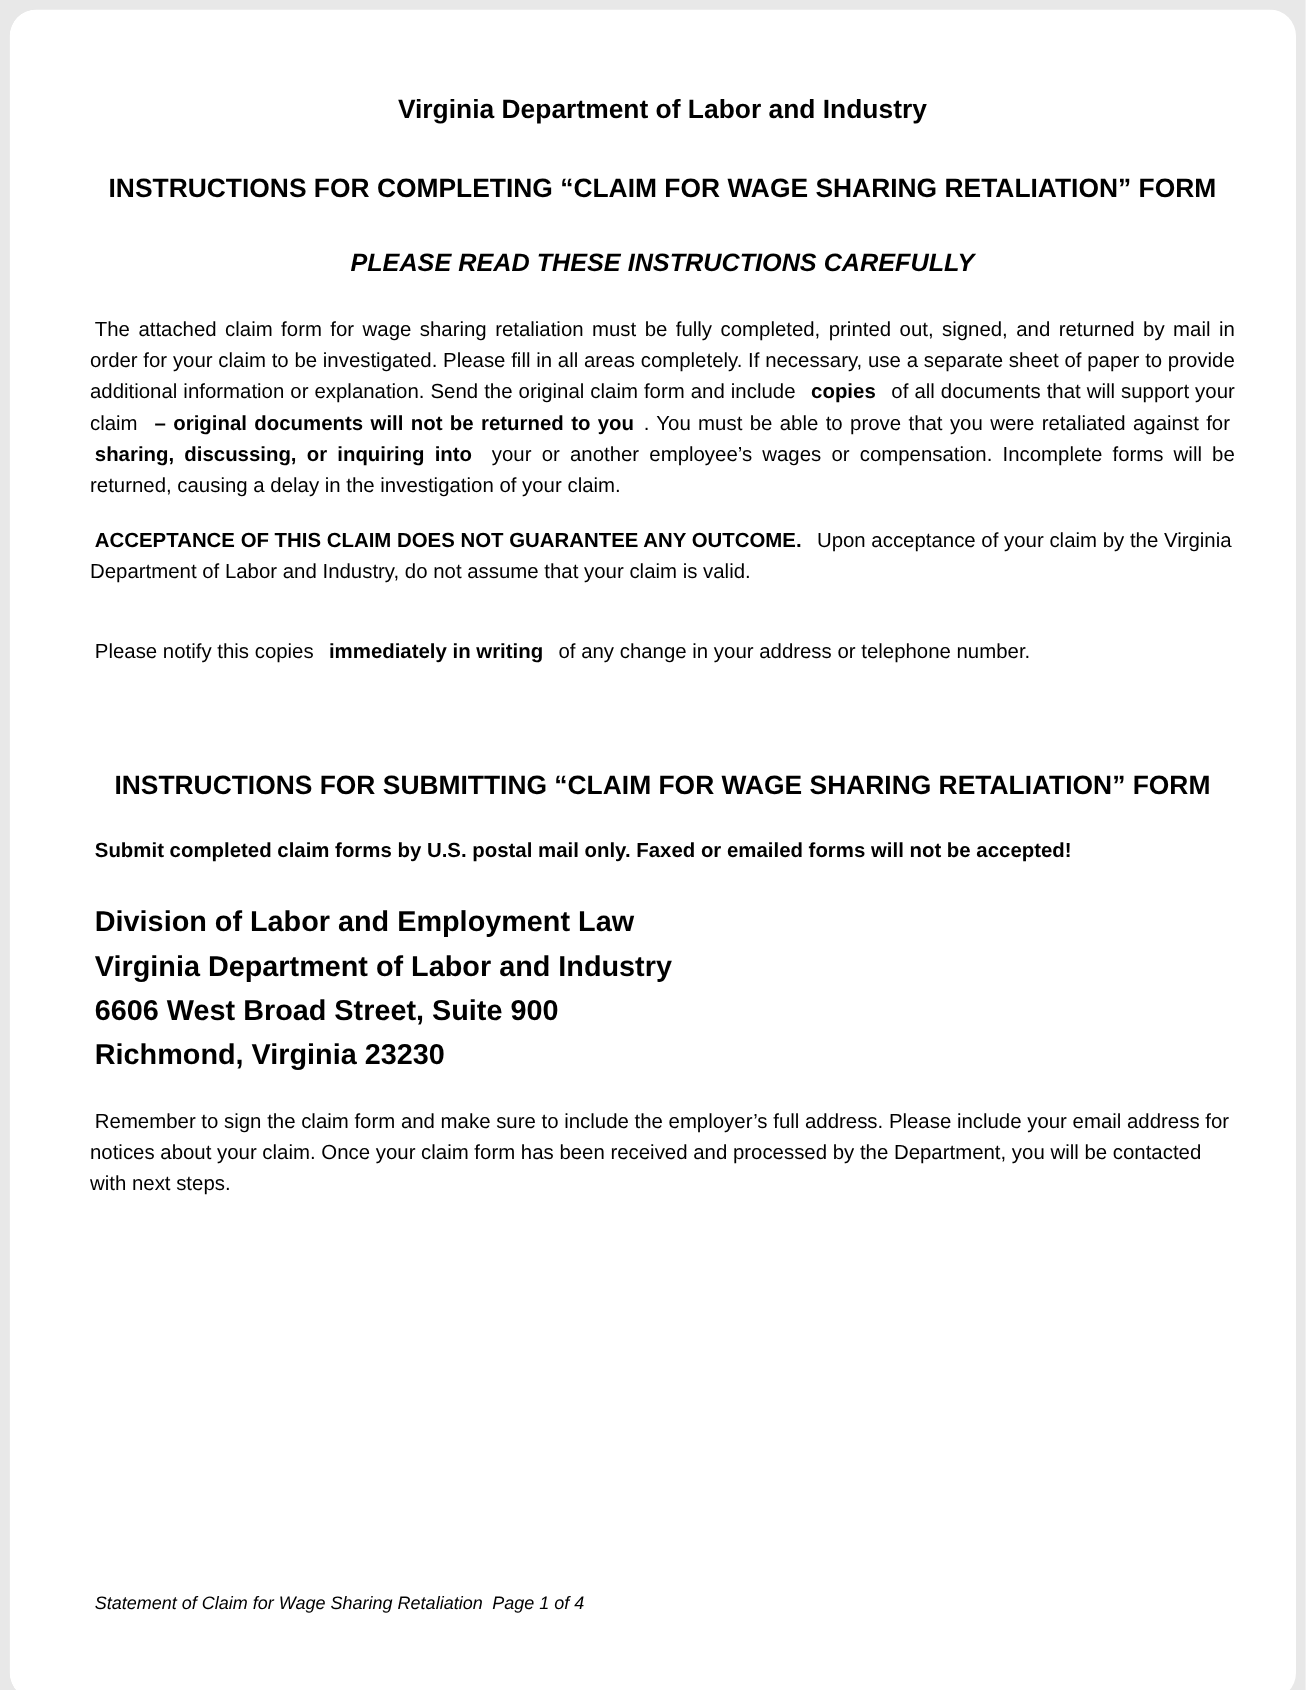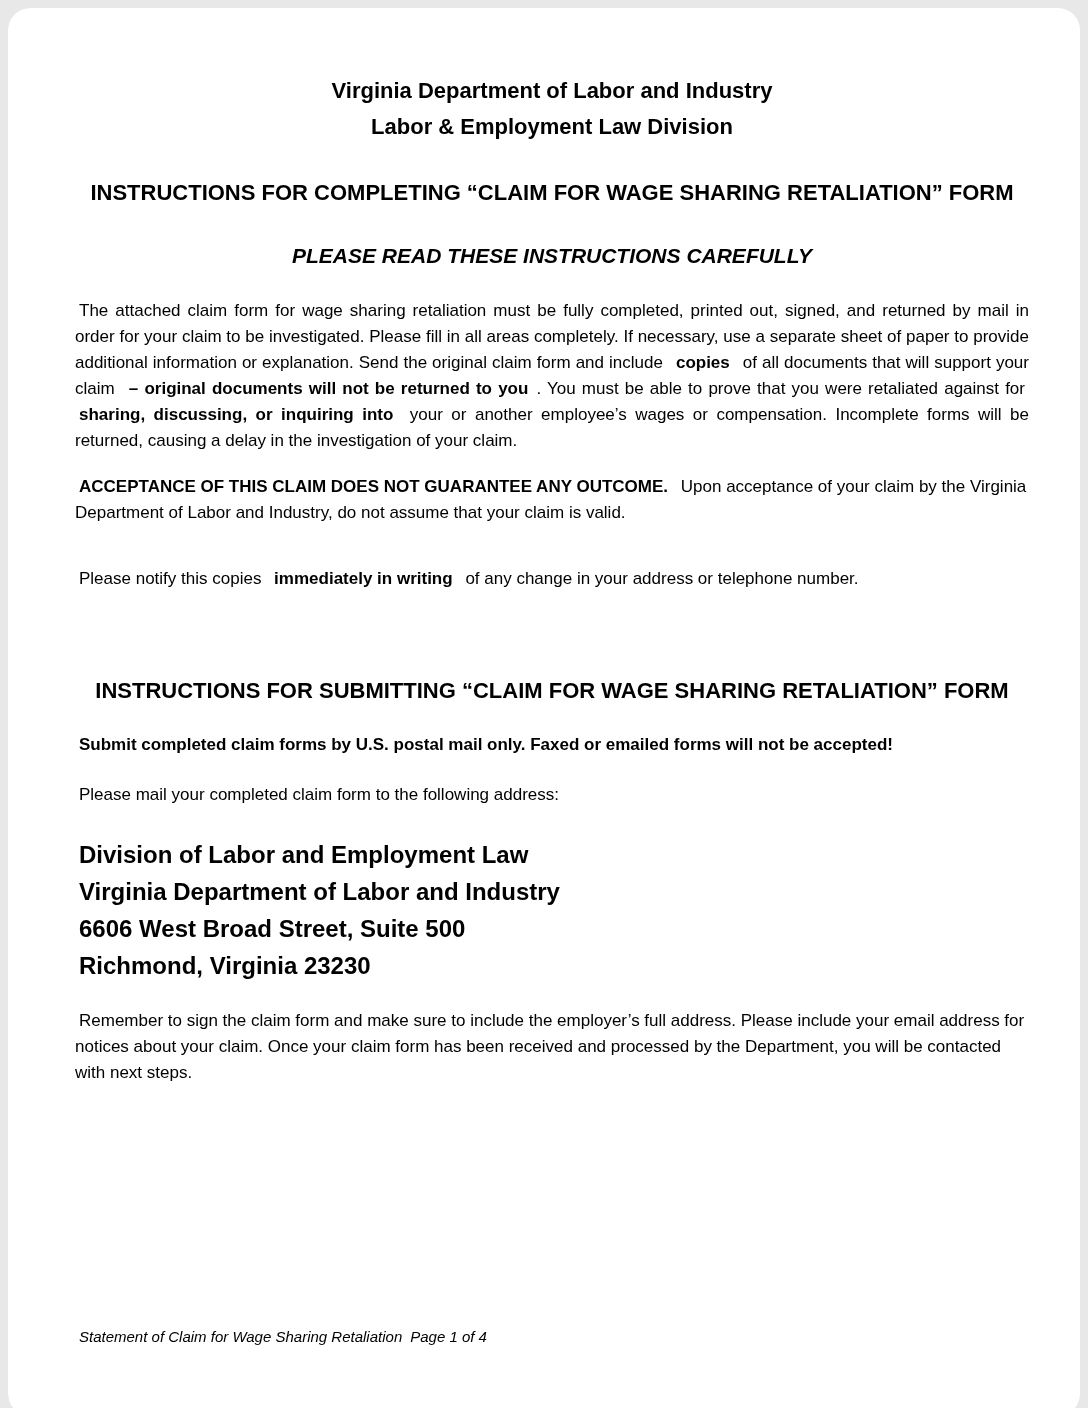--- a/index.html
+++ b/index.html
@@ -65,42 +65,40 @@
     line-height: 18px;
   }
 </style>
 </head>
 <body>
 
 <div class="page">
 
   <div class="org-title center">Virginia Department of Labor and Industry</div>
 
-  <div class="org-title center">Labor &amp; Employment Law Division</div>
 
   <div class="section-heading heading-completing center">INSTRUCTIONS FOR COMPLETING “CLAIM FOR WAGE SHARING RETALIATION” FORM</div>
 
   <div class="read-carefully center">PLEASE READ THESE INSTRUCTIONS CAREFULLY</div>
 
   <p class="body-text justified p-intro"><span>The attached claim form for wage sharing retaliation must be fully completed, printed out, signed, and returned by mail in order for your claim to be investigated. Please fill in all areas completely. If necessary, use a separate sheet of paper to provide additional information or explanation. Send the original claim form and include </span><span style="font-weight: 700;">copies</span><span> of all documents that will support your claim </span><span style="font-weight: 700;">– original documents will not be returned to you</span><span>. You must be able to prove that you were retaliated against for </span><span style="font-weight: 700;">sharing, discussing, or inquiring into</span><span> your or another employee’s wages or compensation. Incomplete forms will be returned, causing a delay in the investigation of your claim.</span></p>
 
   <p class="body-text p-acceptance"><span style="font-weight: 700;">ACCEPTANCE OF THIS CLAIM DOES NOT GUARANTEE ANY OUTCOME.</span><span> Upon acceptance of your claim by the Virginia Department of Labor and Industry, do not assume that your claim is valid.</span></p>
 
   <p class="body-text p-notify"><span>Please notify this copies </span><span style="font-weight: 700;">immediately in writing</span><span> of any change in your address or telephone number.</span></p>
 
   <div class="section-heading heading-submitting center">INSTRUCTIONS FOR SUBMITTING “CLAIM FOR WAGE SHARING RETALIATION” FORM</div>
 
   <p class="body-text p-submit-bold"><span style="font-weight: 700;">Submit completed claim forms by U.S. postal mail only. Faxed or emailed forms will not be accepted!</span></p>
 
-  <p class="body-text p-mail-intro"><span>Please mail your completed claim form to the following address:</span></p>
 
   <div class="address-block">
     <div class="address-line">Division of Labor and Employment Law</div>
     <div class="address-line">Virginia Department of Labor and Industry</div>
-    <div class="address-line">6606 West Broad Street, Suite 500</div>
+    <div class="address-line">6606 West Broad Street, Suite 900</div>
     <div class="address-line">Richmond, Virginia 23230</div>
   </div>
 
   <p class="body-text p-remember"><span>Remember to sign the claim form and make sure to include the employer’s full address. Please include your email address for notices about your claim. Once your claim form has been received and processed by the Department, you will be contacted with next steps.</span></p>
 
   <div class="page-footer">
     <span>Statement of Claim for Wage Sharing Retaliation</span>
     <span>Page 1 of 4</span>
   </div>
 

